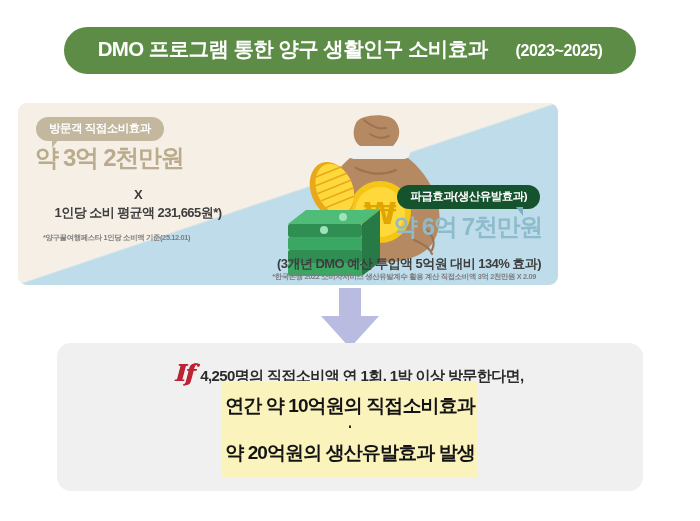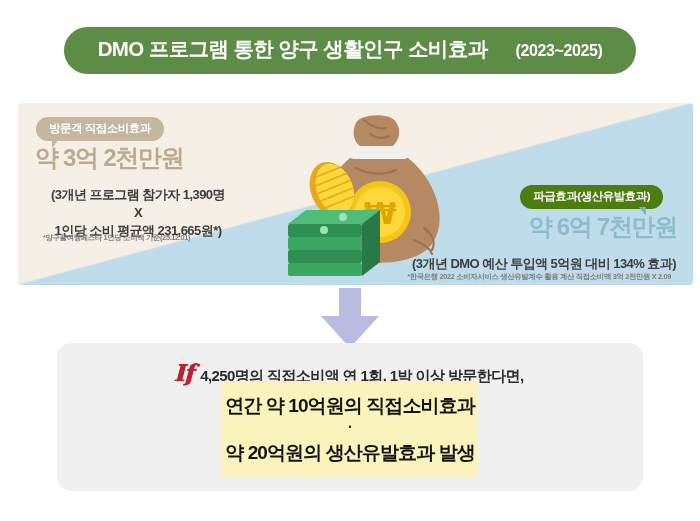--- a/index.html
+++ b/index.html
@@ -37,23 +37,23 @@
     align-items: baseline;
   }
   .title-pill .t-main { font-size: 20.5px; }
   .title-pill .t-years { font-size: 16px; letter-spacing: -0.4px; margin-left: 28px; }
 
   
   .panel {
     position: absolute;
     left: 18px;
     top: 103px;
-    width: 675px;
+    width: 540px;
     height: 182px;
-    border-radius: 4px;
+    border-radius: 9px;
     overflow: hidden;
     background: #f6efe6;
   }
   .panel-diag {
     position: absolute;
     inset: 0;
     background: linear-gradient(to bottom right,
         #f6efe6 0%, #f6efe6 49.6%,
         #bfdcea 50.2%, #bfdcea 100%);
   }
@@ -81,23 +81,23 @@
     top: 14px;
     background: #c3b79e;
   }
   .badge-left::after {
     left: 16px;
     bottom: -7px;
     border-width: 9px 7px 0 0;
     border-color: #c3b79e transparent transparent transparent;
   }
   .badge-right {
-    right: 30px;
+    right: 18px;
     top: 82px;
-    background: #4d7c0f;
+    background: #14532d;
   }
   .badge-right::after {
     right: 17px;
     bottom: -7px;
     border-width: 9px 0 0 7px;
     border-color: #7fb0c2 transparent transparent transparent;
   }
 
   .big-num {
     position: absolute;
@@ -224,21 +224,20 @@
       <span class="t-years">(2023~2025)</span>
   </div>
 </div>
 
 <div class="panel">
   <div class="panel-diag"></div>
 
   <div class="badge badge-left">방문객 직접소비효과</div>
   <div class="big-num big-left">약 3억 2천만원</div>
   <div class="sub-left sub-line">
-    <div>(3개년 프로그램 참가자 1,390명</div>
     <div>X</div>
     <div>1인당 소비 평균액 231,665원*)</div>
   </div>
   <div class="foot-note foot-left">*양구꿀여행페스타 1인당 소비액 기준(25.12.01)</div>
 
   <div class="money-art">
     <svg viewBox="0 0 180 172" width="180" height="172" aria-hidden="true">
 
       <path d="M70 13 C74 4, 104 2, 110 12 C116 21, 113 30, 107 36 L74 36 C67 31, 66 21, 70 13 Z" fill="#b58a63"></path>
       <path d="M78 10 C85 16, 92 20, 100 18" stroke="#9c7350" stroke-width="2" fill="none" stroke-linecap="round"></path>

